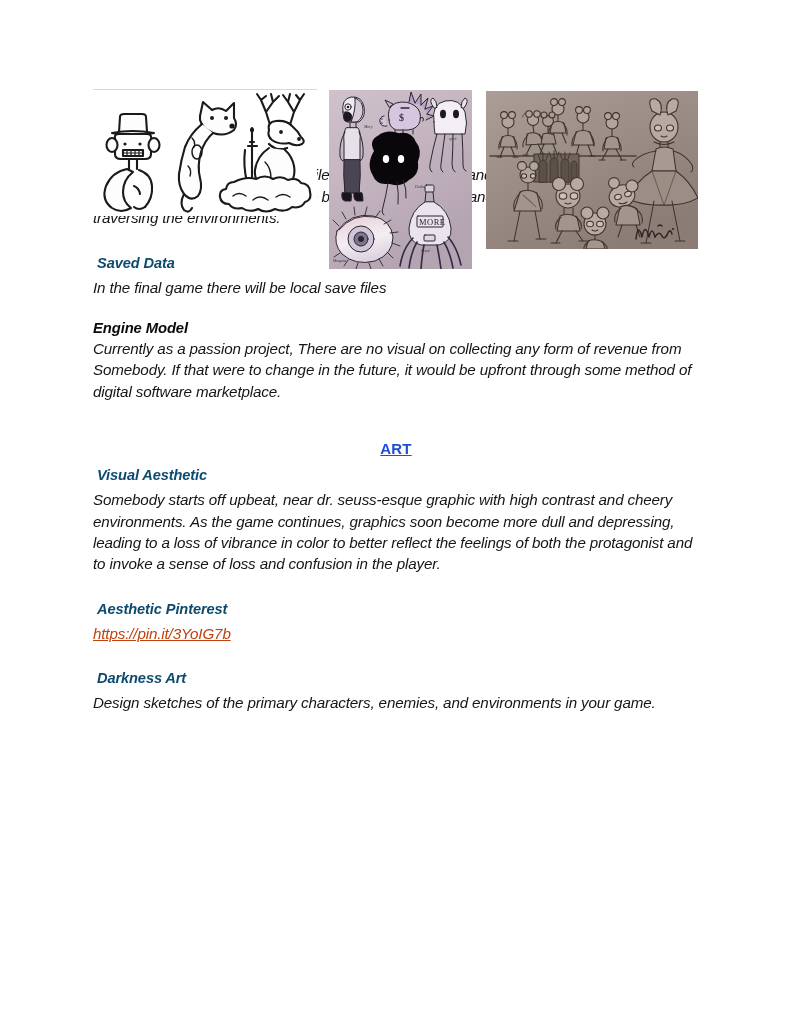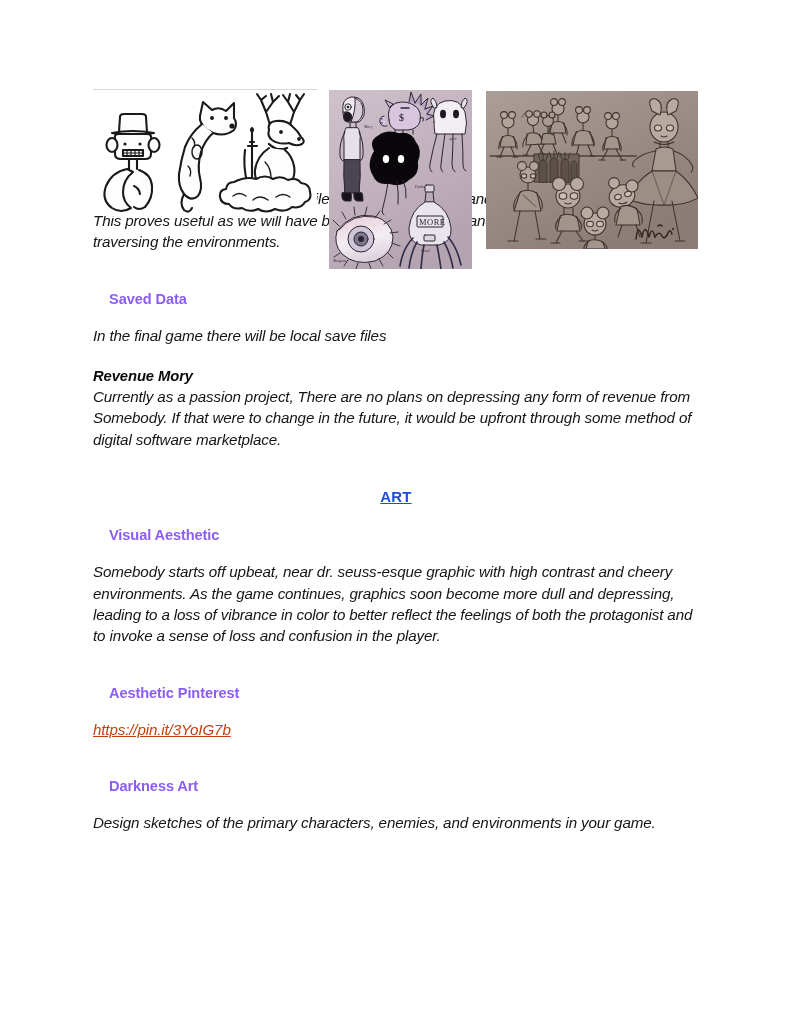--- a/index.html
+++ b/index.html
@@ -37,23 +37,24 @@
     font-size: 15.2px;
     line-height: 21.4px;
     letter-spacing: -0.15px;
     margin: 0;
     color: #151515;
   }
   .heading {
     font-weight: bold;
     font-size: 14.6px;
     line-height: 20px;
-    margin: 16px;
+    margin: 4px;
     letter-spacing: -0.1px;
-    color: #8b5cf6;
+    color: #0c4a6e;
+    font-style: italic;
   }
   .heading-italic {
     font-weight: bold;
     font-style: italic;
     font-size: 14.8px;
     line-height: 20px;
     margin: 0;
     letter-spacing: -0.1px;
     color: #0a0a0a;
   }
@@ -135,22 +136,22 @@
     <h3 class="heading">Engine</h3>
     <p class="body-italic">Unity 2021 - Unity is a very versatile engine, capable of handling both 2d and 3d rendering. This proves useful as we will have both 2d environments and assets, as well as 3d models traversing the environments.</p>
 
     <div class="gap-md"></div>
 
     <h3 class="heading">Saved Data</h3>
     <p class="body-italic">In the final game there will be local save files</p>
 
     <div class="gap-md"></div>
 
-    <h3 class="heading-italic">Revenue Mory</h3>
-    <p class="body-italic">Currently as a passion project, There are no plans on depressing any form of revenue from Somebody. If that were to change in the future, it would be upfront through some method of digital software marketplace.</p>
+    <h3 class="heading-italic">Engine Model</h3>
+    <p class="body-italic">Currently as a passion project, There are no visual on collecting any form of revenue from Somebody. If that were to change in the future, it would be upfront through some method of digital software marketplace.</p>
 
     <div class="gap-lg"></div>
     <div class="gap-sm"></div>
 
     <h2 class="section-title">ART</h2>
 
     <div class="gap-xs"></div>
 
     <h3 class="heading">Visual Aesthetic</h3>
     <p class="body-italic">Somebody starts off upbeat, near dr. seuss-esque graphic with high contrast and cheery environments. As the game continues, graphics soon become more dull and depressing, leading to a loss of vibrance in color to better reflect the feelings of both the protagonist and to invoke a sense of loss and confusion in the player.</p>

